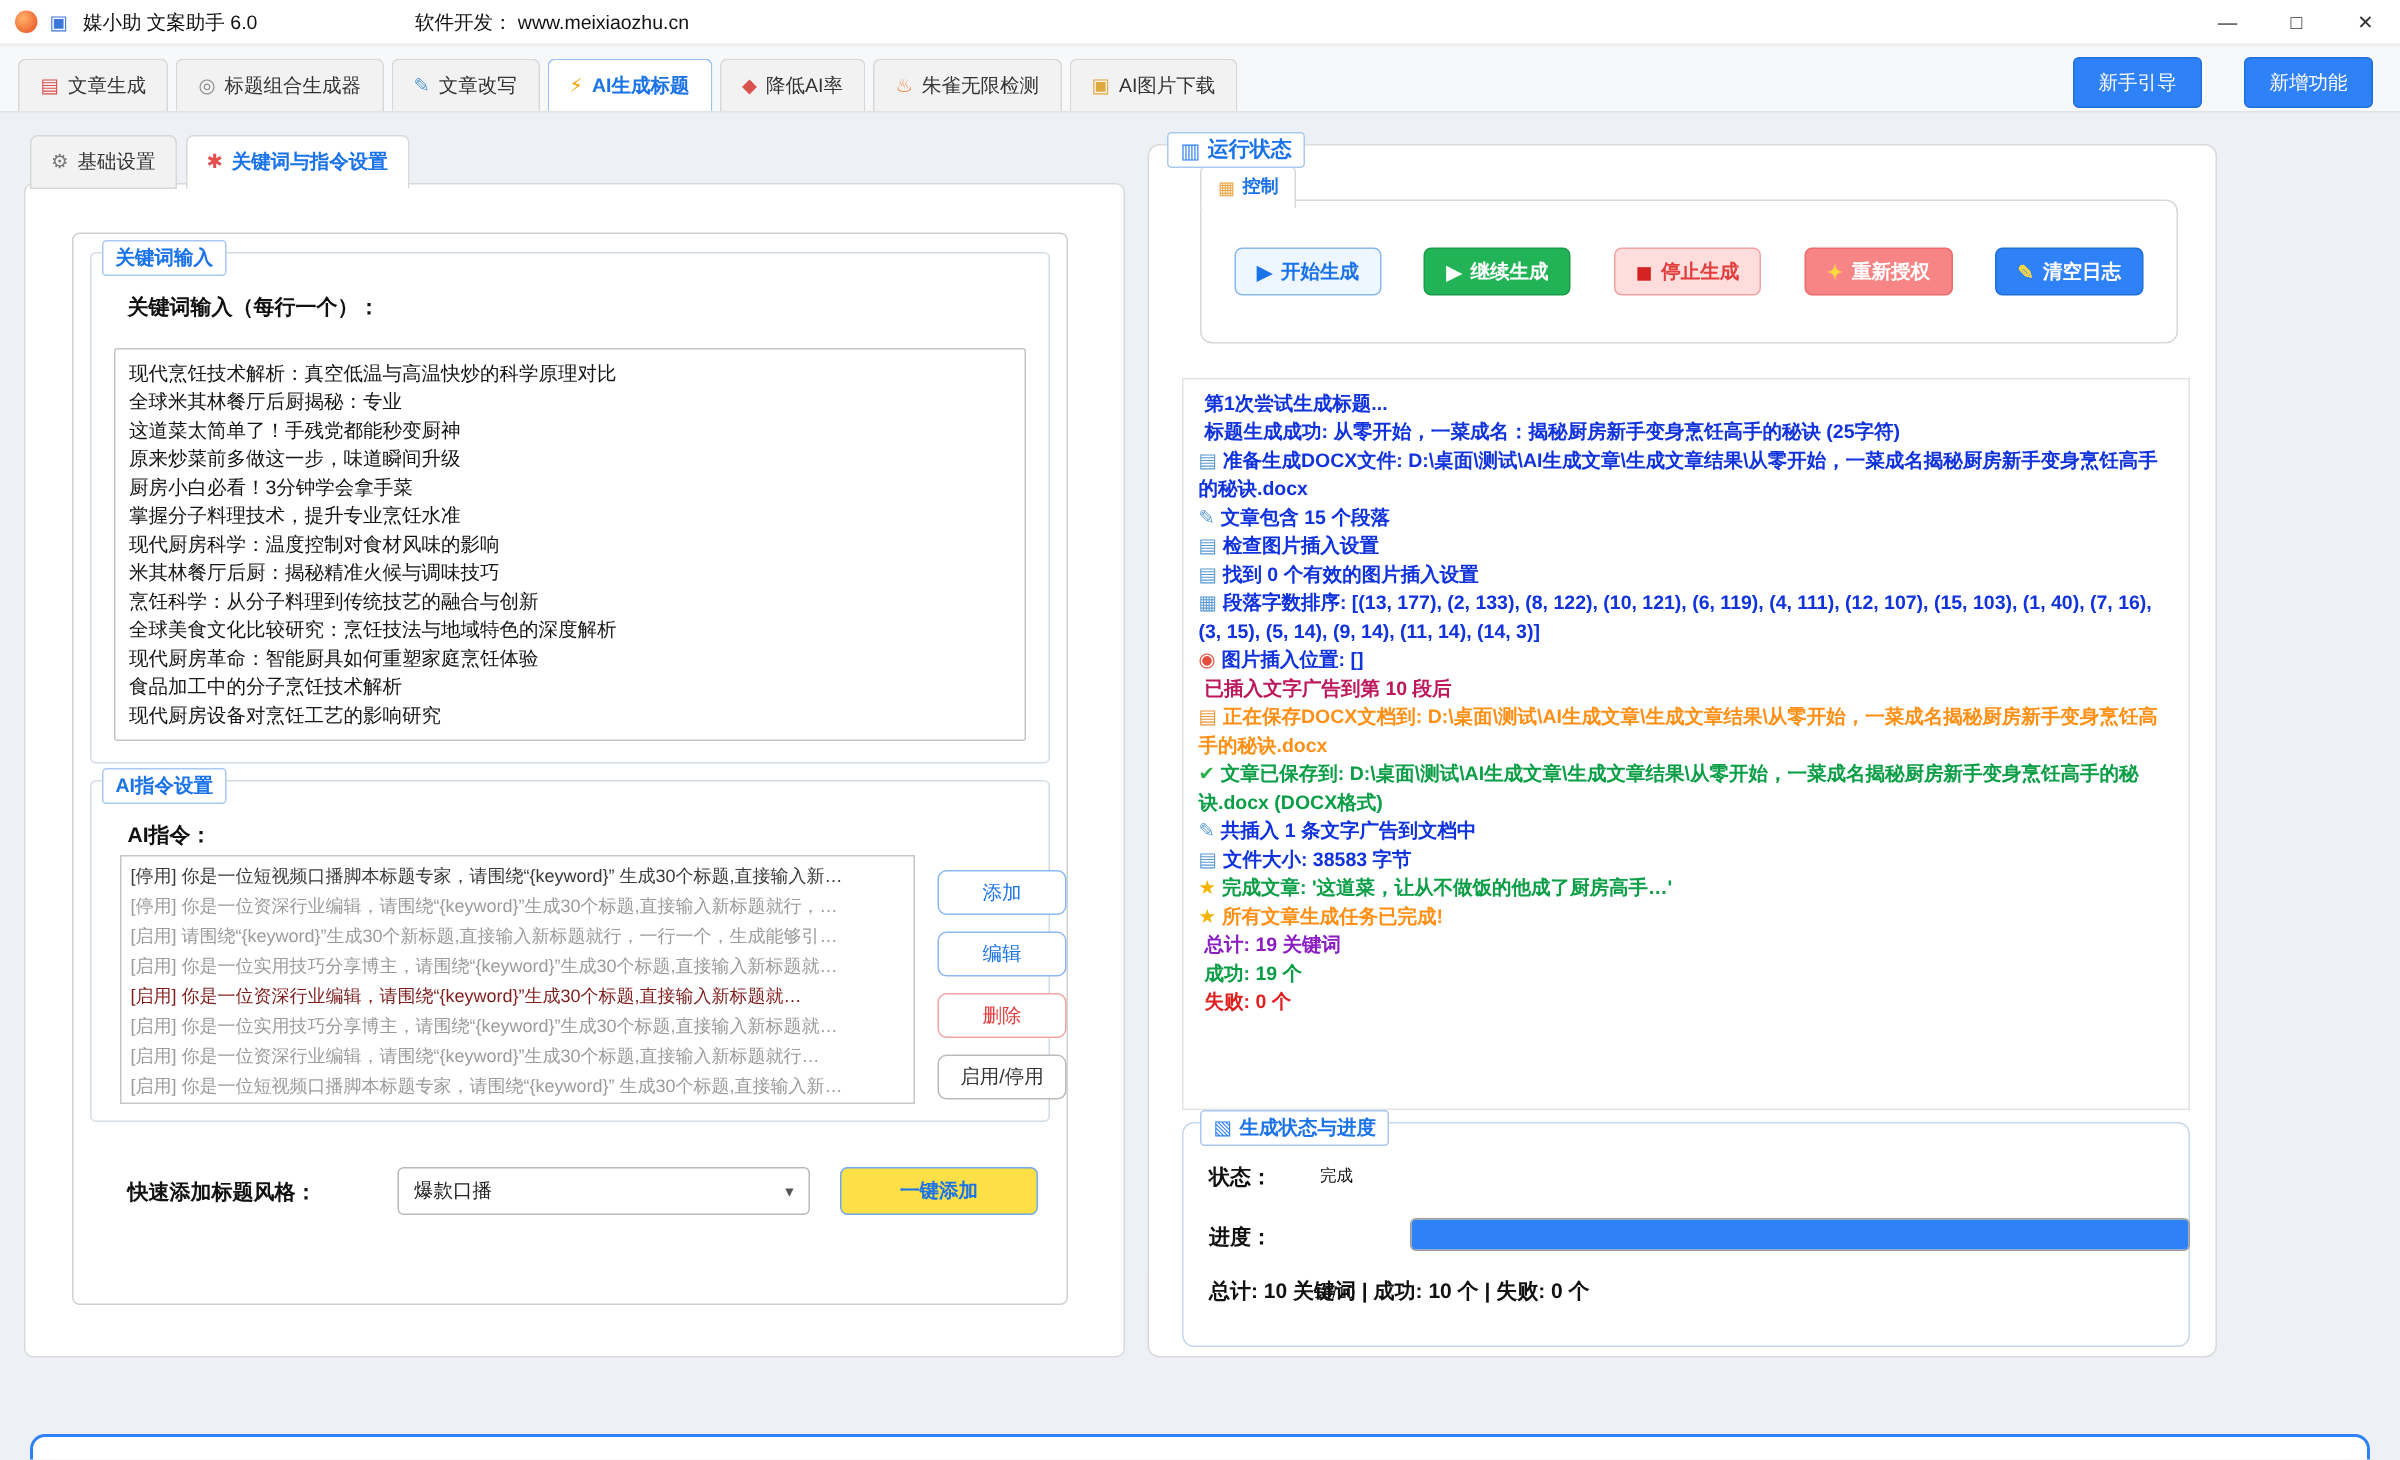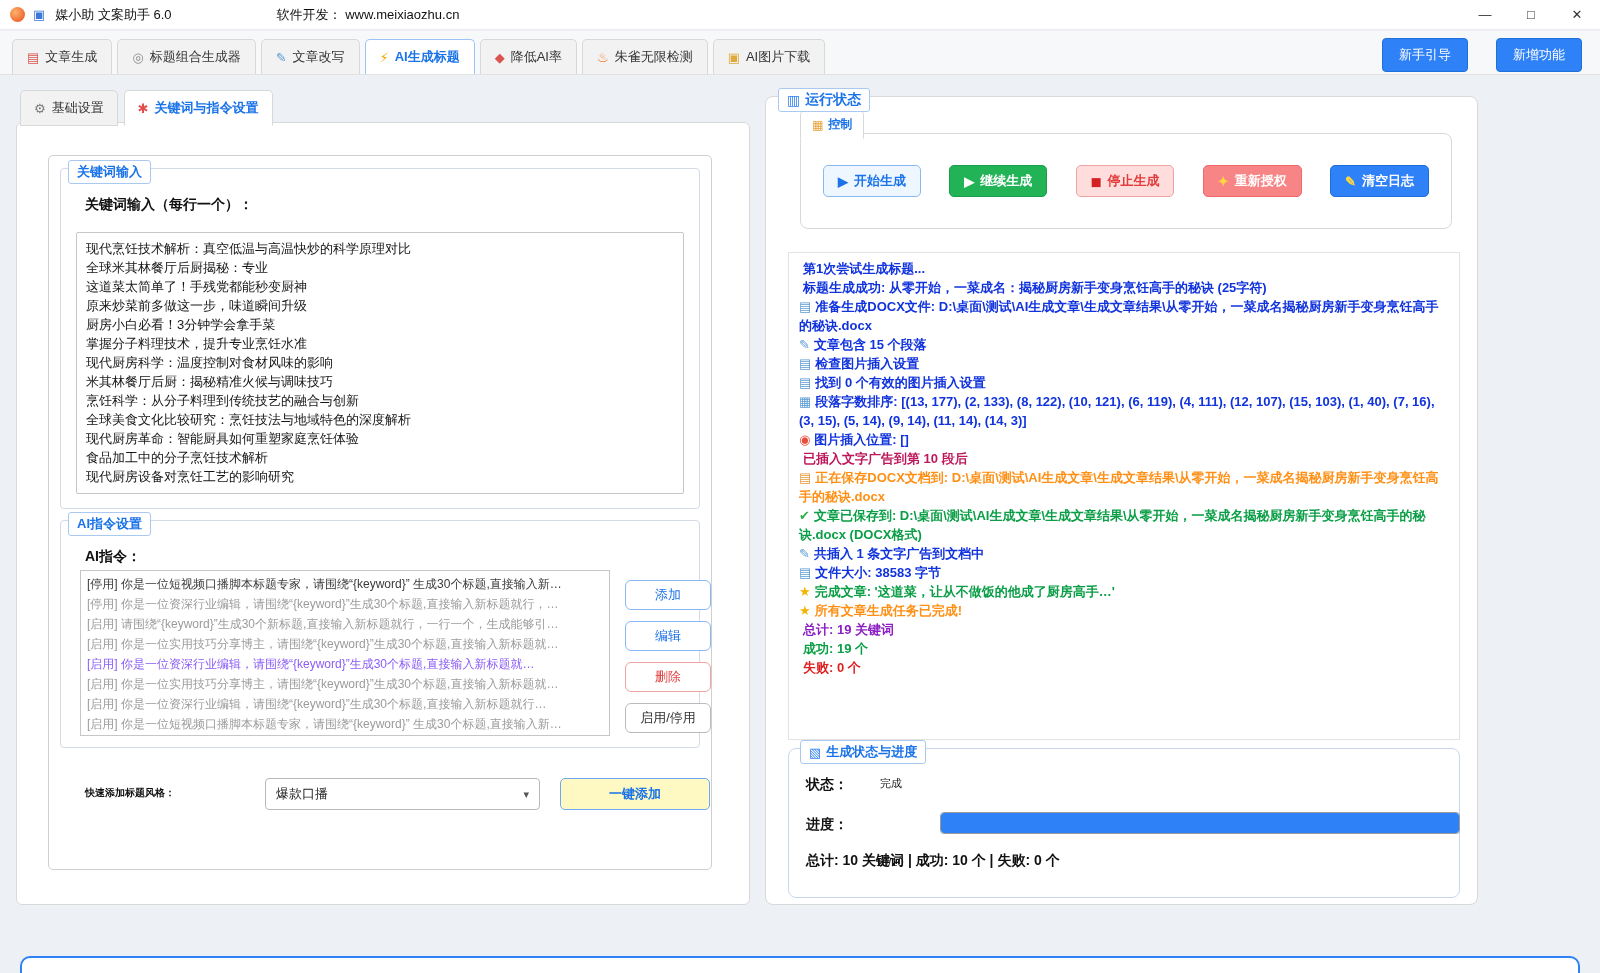--- a/index.html
+++ b/index.html
@@ -58,27 +58,27 @@
   .ai-list { position:absolute; left:80px; top:570px; width:530px; height:166px;
     border:1px solid #c6c6c6; background:#fff; padding:3px 6px; overflow:hidden; }
   .ai-item { font-size:12px; line-height:20px; white-space:nowrap; overflow:hidden; }
 
   .side-btn { position:absolute; left:625px; width:86px; height:30px; border-radius:6px;
     font-size:13px; background:#fff; display:flex; align-items:center; justify-content:center; }
   .btn-blue  { color:#1a73e8; border:1px solid #8ab8f5; }
   .btn-red   { color:#e23c3c; border:1px solid #f0a3a3; }
   .btn-plain { color:#333;    border:1px solid #bbb; }
 
-  .quick-label { position:absolute; left:85px; top:786px; font-size:10px; font-weight:bold; color:#111; }
+  .quick-label { position:absolute; left:85px; top:786px; font-size:14px; font-weight:bold; color:#111; }
   .quick-select { position:absolute; left:265px; top:778px; width:275px; height:32px;
     border:1px solid #b9b9b9; border-radius:4px; background:#fff; display:flex; align-items:center;
     padding:0 10px; font-size:13px; color:#222; }
   .quick-select .chev { margin-left:auto; color:#555; font-size:11px; }
-  .one-key-btn { position:absolute; left:560px; top:778px; width:150px; height:32px;
-    background:#fef9c3; color:#1a73e8; font-weight:bold; border:1px solid #6ea8f0; border-radius:5px;
+  .one-key-btn { position:absolute; left:560px; top:778px; width:132px; height:32px;
+    background:#fde047; color:#1a73e8; font-weight:bold; border:1px solid #6ea8f0; border-radius:5px;
     font-size:13px; display:flex; align-items:center; justify-content:center; }
 
   
   .right-panel { position:absolute; left:765px; top:96px; width:713px; height:809px;
     background:#fff; border:1px solid #d9d9d9; border-radius:8px; }
   .run-legend { left:778px; top:88px; font-size:14px; }
   .ctrl-tab { position:absolute; left:800px; top:110px; display:flex; align-items:center; gap:5px;
     background:#fff; border:1px solid #d8d8d8; border-bottom-color:#fff; border-radius:5px 5px 0 0;
     padding:5px 11px; font-size:12px; color:#1a73e8; font-weight:bold; z-index:4; }
   .ctrl-box { position:absolute; left:800px; top:133px; width:652px; height:96px;
@@ -211,21 +211,21 @@
   <div class="ai-list">
 
       <div class="ai-item" style="color: rgb(58, 58, 58);">[停用] 你是一位短视频口播脚本标题专家，请围绕“{keyword}” 生成30个标题,直接输入新…</div>
 
       <div class="ai-item" style="color: rgb(155, 155, 155);">[停用] 你是一位资深行业编辑，请围绕“{keyword}”生成30个标题,直接输入新标题就行，…</div>
 
       <div class="ai-item" style="color: rgb(155, 155, 155);">[启用] 请围绕“{keyword}”生成30个新标题,直接输入新标题就行，一行一个，生成能够引…</div>
 
       <div class="ai-item" style="color: rgb(155, 155, 155);">[启用] 你是一位实用技巧分享博主，请围绕“{keyword}”生成30个标题,直接输入新标题就…</div>
 
-      <div class="ai-item" style="color: #8b5cf6;">[启用] 你是一位资深行业编辑，请围绕“{keyword}”生成30个标题,直接输入新标题就…</div>
+      <div class="ai-item" style="color: #7f1d1d;">[启用] 你是一位资深行业编辑，请围绕“{keyword}”生成30个标题,直接输入新标题就…</div>
 
       <div class="ai-item" style="color: rgb(155, 155, 155);">[启用] 你是一位实用技巧分享博主，请围绕“{keyword}”生成30个标题,直接输入新标题就…</div>
 
       <div class="ai-item" style="color: rgb(155, 155, 155);">[启用] 你是一位资深行业编辑，请围绕“{keyword}”生成30个标题,直接输入新标题就行…</div>
 
       <div class="ai-item" style="color: rgb(155, 155, 155);">[启用] 你是一位短视频口播脚本标题专家，请围绕“{keyword}” 生成30个标题,直接输入新…</div>
     </div>
 
   <button class="side-btn btn-blue" style="top:580px;">添加</button>
   <button class="side-btn btn-blue" style="top:621px;">编辑</button>

